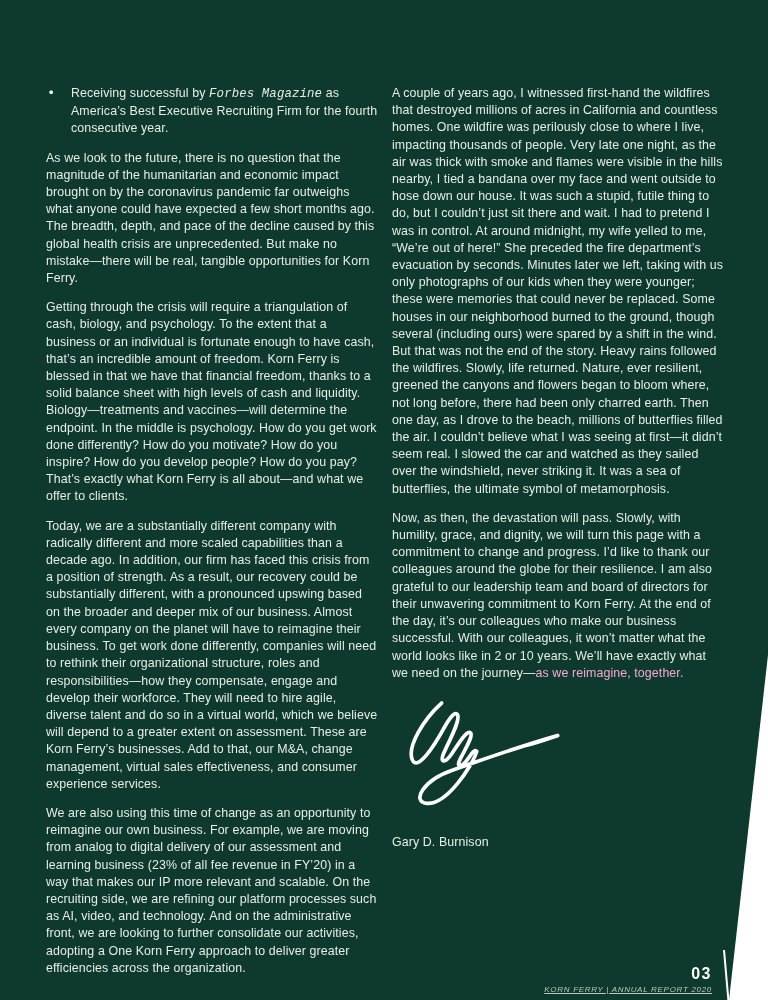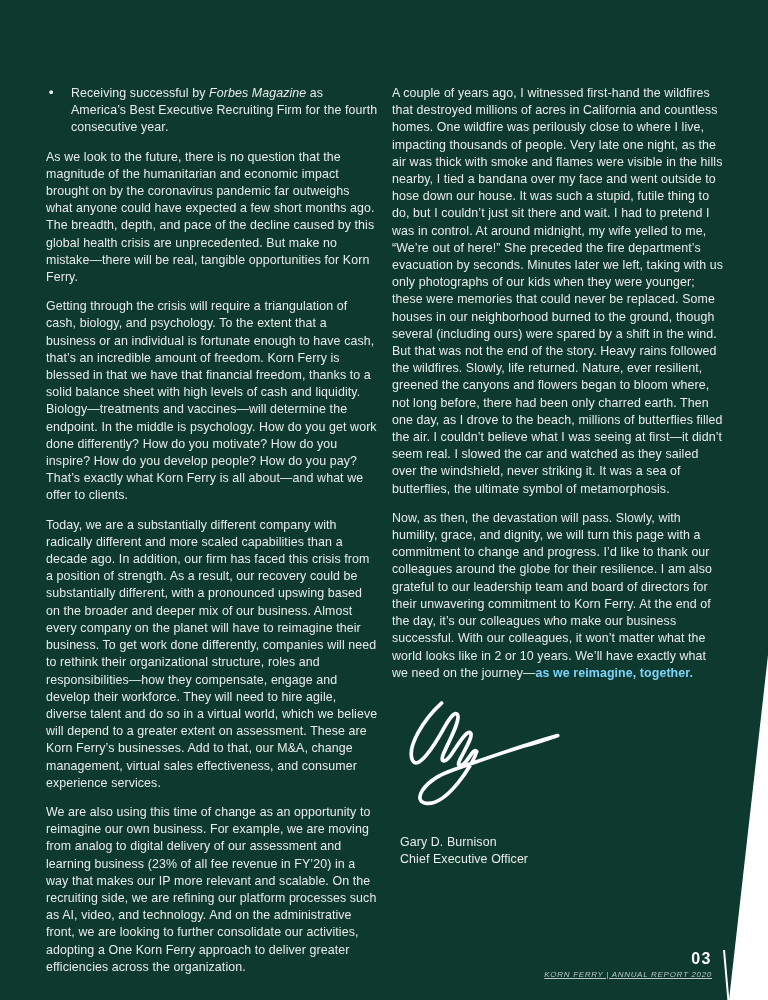--- a/index.html
+++ b/index.html
@@ -34,53 +34,52 @@
     padding: 0;
   }
   ul.bullets li {
     position: relative;
     padding-left: 25px;
   }
   .bullet-marker {
     position: absolute;
     left: 3px; top: 0;
   }
-  em { font-style: italic; }
-  .closing-bold { font-weight: bold; color: #7dd3fc; }
+  em { font-style: italic; font-family: Liberation Mono, monospace; }
+  .closing-bold { font-weight: normal; color: #f9a8d4; }
   .signature-block { margin-top: 14px; }
   .signature-block svg {
     width: 178px; height: 132px;
     display: block;
     margin-left: -6px;
   }
   .sig-name, .sig-title {
     font-size: 12.4px;
     line-height: 17.2px;
     color: #e9ece8;
-    margin-left: 8px;
   }
   .sig-name { margin-top: 6px; }
   .corner-wedge {
     position: absolute;
     right: 0; bottom: 0;
     width: 39px; height: 345px;
     background: #ffffff;
     clip-path: polygon(100% 0, 100% 100%, 0 100%);
   }
   .slash-line {
     position: absolute;
     left: 723px; top: 950px;
     width: 2px; height: 52px;
     background: #ffffff;
     transform: rotate(-5deg);
     transform-origin: top center;
   }
   .footer {
     position: absolute;
-    right: 56px; bottom: 21px;
+    right: 56px; bottom: 6px;
     text-align: right;
   }
   .page-number {
     font-size: 16px;
     font-weight: bold;
     letter-spacing: 1.5px;
     color: #ffffff;
     line-height: 16px;
   }
   .report-label {
@@ -131,21 +130,20 @@
                    C 98 46, 89 60, 83 72
                    C 78 82, 85 82, 93 70
                    C 97 64, 100 60, 102 63
                    C 97 79, 68 124, 45 122
                    C 28 120, 40 96, 75 84
                    C 112 71, 158 55, 194 45
                    C 182 49, 168 54, 159 56" fill="none" stroke="#ffffff" stroke-width="4.2" stroke-linecap="round" stroke-linejoin="round"></path>
         </svg>
       </div>
       <div class="sig-name">Gary D. Burnison</div>
-      <div class="sig-title">Chief Executive Officer</div>
     </div>
 
   </div>
 
   <div class="corner-wedge"></div>
   <div class="slash-line"></div>
 
   <div class="footer">
     <div class="page-number">03</div>
     <div class="report-label">KORN FERRY | ANNUAL REPORT 2020</div>

